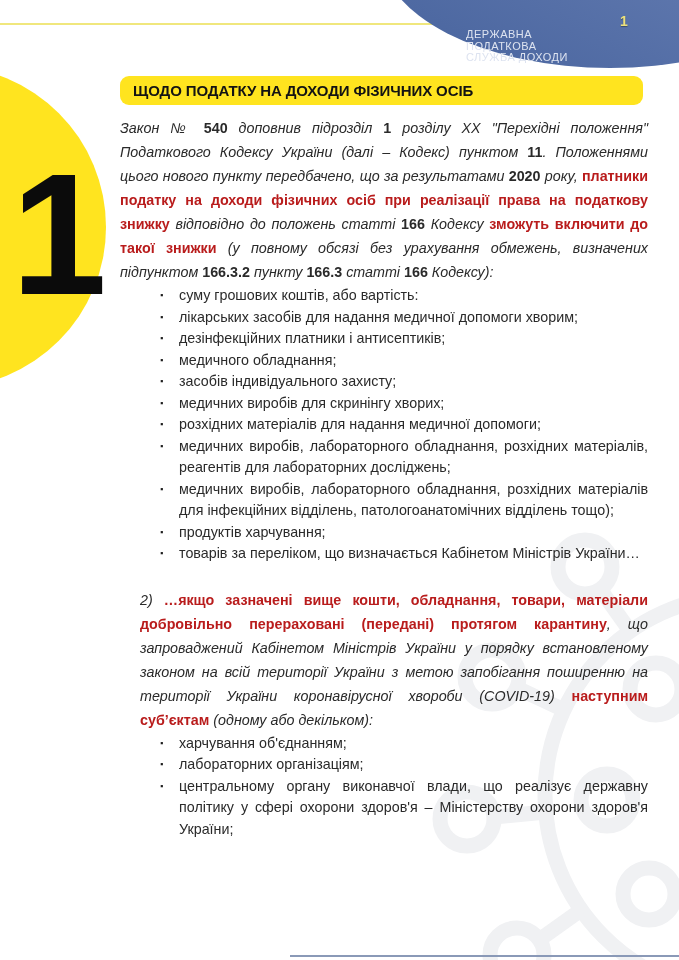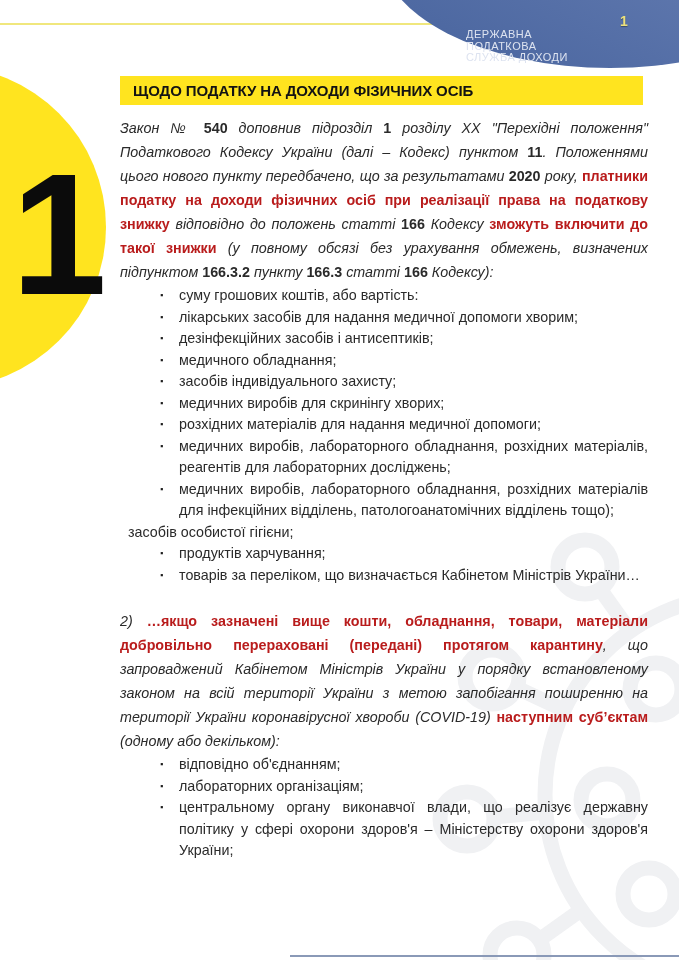--- a/index.html
+++ b/index.html
@@ -25,32 +25,32 @@
     position:absolute;left:-216px;top:66px;width:322px;height:322px;
     border-radius:50%;background:var(--accent);
   }
   .big-number{
     position:absolute;left:0;top:148px;width:112px;text-align:center;
     font-size:172px;line-height:1;font-weight:bold;color:#0b0b0b;letter-spacing:-6px;
   }
   
   .kicker{
     position:absolute;left:120px;top:76px;width:523px;height:29px;background:var(--accent);
-    display:flex;align-items:center;padding-left:13px;box-sizing:border-box;
+    display:flex;align-items:center;padding-left:13px;box-sizing:border-box;border-radius:9px;
   }
   .kicker span{font-weight:bold;font-size:15px;color:#131313;letter-spacing:-.1px;}
   
   .column{position:absolute;left:120px;top:109px;width:528px;z-index:2;}
   .title{
     font-size:19px;line-height:22px;font-weight:bold;color:#121212;letter-spacing:-.3px;
   }
   .para{
     margin-top:7px;font-size:14.3px;line-height:24px;text-align:justify;color:#2a2a2a;
   }
-  .para2{margin-top:23px;}
+  .para2{margin-top:23px;margin-left:20px;}
   .run-r{font-weight:normal;font-style:italic;}
   .run-sb{font-weight:bold;}
   .run-b{font-weight:bold;color:#b91c1c;}
   
   .doc-list{padding-left:40px;margin-top:1px;}
   .li{display:flex;font-size:14.3px;line-height:21.5px;}
   .li .marker{flex:none;width:19px;font-size:9px;line-height:21.5px;color:#1b1b1b;}
   .li .txt{flex:1;text-align:justify;}
   .li.plain{margin-left:-32px;}
   .li.plain .txt{text-align:left;}
@@ -122,21 +122,21 @@
         <div class="li">
           <span class="marker">▪</span>
           <span class="txt">суму грошових коштів, або вартість:</span>
         </div>
         <div class="li">
           <span class="marker">▪</span>
           <span class="txt">лікарських засобів для надання медичної допомоги хворим;</span>
         </div>
         <div class="li">
           <span class="marker">▪</span>
-          <span class="txt">дезінфекційних засобів і антисептиків;</span>
+          <span class="txt">дезінфекційних платники і антисептиків;</span>
         </div>
         <div class="li">
           <span class="marker">▪</span>
           <span class="txt">медичного обладнання;</span>
         </div>
         <div class="li">
           <span class="marker">▪</span>
           <span class="txt">засобів індивідуального захисту;</span>
         </div>
         <div class="li">
@@ -148,39 +148,36 @@
           <span class="txt">розхідних матеріалів для надання медичної допомоги;</span>
         </div>
         <div class="li">
           <span class="marker">▪</span>
           <span class="txt">медичних виробів, лабораторного обладнання, розхідних матеріалів, реагентів для лабораторних досліджень;</span>
         </div>
         <div class="li">
           <span class="marker">▪</span>
           <span class="txt">медичних виробів, лабораторного обладнання, розхідних матеріалів для інфекційних відділень, патологоанатомічних відділень тощо);</span>
         </div>
-        <div class="li plain">
-          <span class="txt">засобів особистої гігієни;</span>
-        </div>
         <div class="li">
           <span class="marker">▪</span>
           <span class="txt">продуктів харчування;</span>
         </div>
         <div class="li">
           <span class="marker">▪</span>
           <span class="txt">товарів за переліком, що визначається Кабінетом Міністрів України…</span>
         </div>
       </div>
 
     <div class="para para2"><span class="run-r">2) </span><span class="run-b">…якщо зазначені вище кошти, обладнання, товари, матеріали добровільно перераховані (передані) протягом карантину</span><span class="run-r">, що запроваджений Кабінетом Міністрів України у порядку встановленому законом на всій території України з метою запобігання поширенню на території України коронавірусної хвороби (COVID-19) </span><span class="run-b">наступним суб’єктам</span><span class="run-r"> (одному або декільком):</span></div>
 
     <div class="doc-list">
         <div class="li">
           <span class="marker">▪</span>
-          <span class="txt">відповідно об'єднанням;</span>
+          <span class="txt">харчування об'єднанням;</span>
         </div>
         <div class="li">
           <span class="marker">▪</span>
           <span class="txt">лабораторних організаціям;</span>
         </div>
         <div class="li">
           <span class="marker">▪</span>
           <span class="txt">центральному органу виконавчої влади, що реалізує державну політику у сфері охорони здоров'я – Міністерству охорони здоров'я України;</span>
         </div>
       </div>

